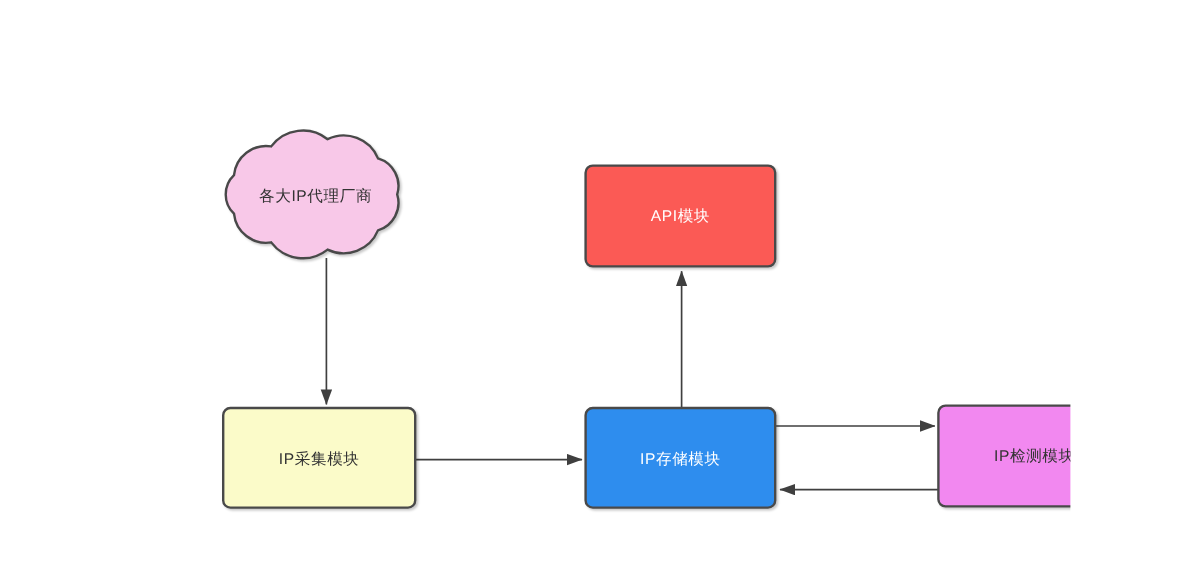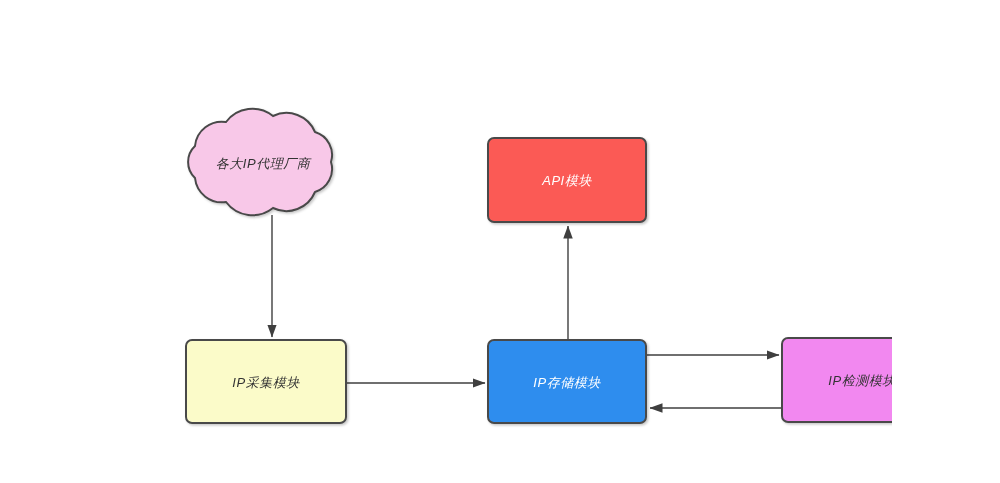--- a/index.html
+++ b/index.html
@@ -7,21 +7,20 @@
     padding: 0;
     background: #ffffff;
     font-family: "Liberation Sans", "DejaVu Sans", sans-serif;
   }
   .canvas-wrap {
     position: relative;
     width: 892px;
     height: 483px;
     background: #ffffff;
     overflow: hidden;
-    font-style: italic;
   }
   svg { display: block; }
   .node-shape { stroke-width: 2; }
   .node-label {
     font-size: 13px;
     letter-spacing: 0.5px;
     text-anchor: middle;
     pointer-events: none;
   }
   .edge-line {

